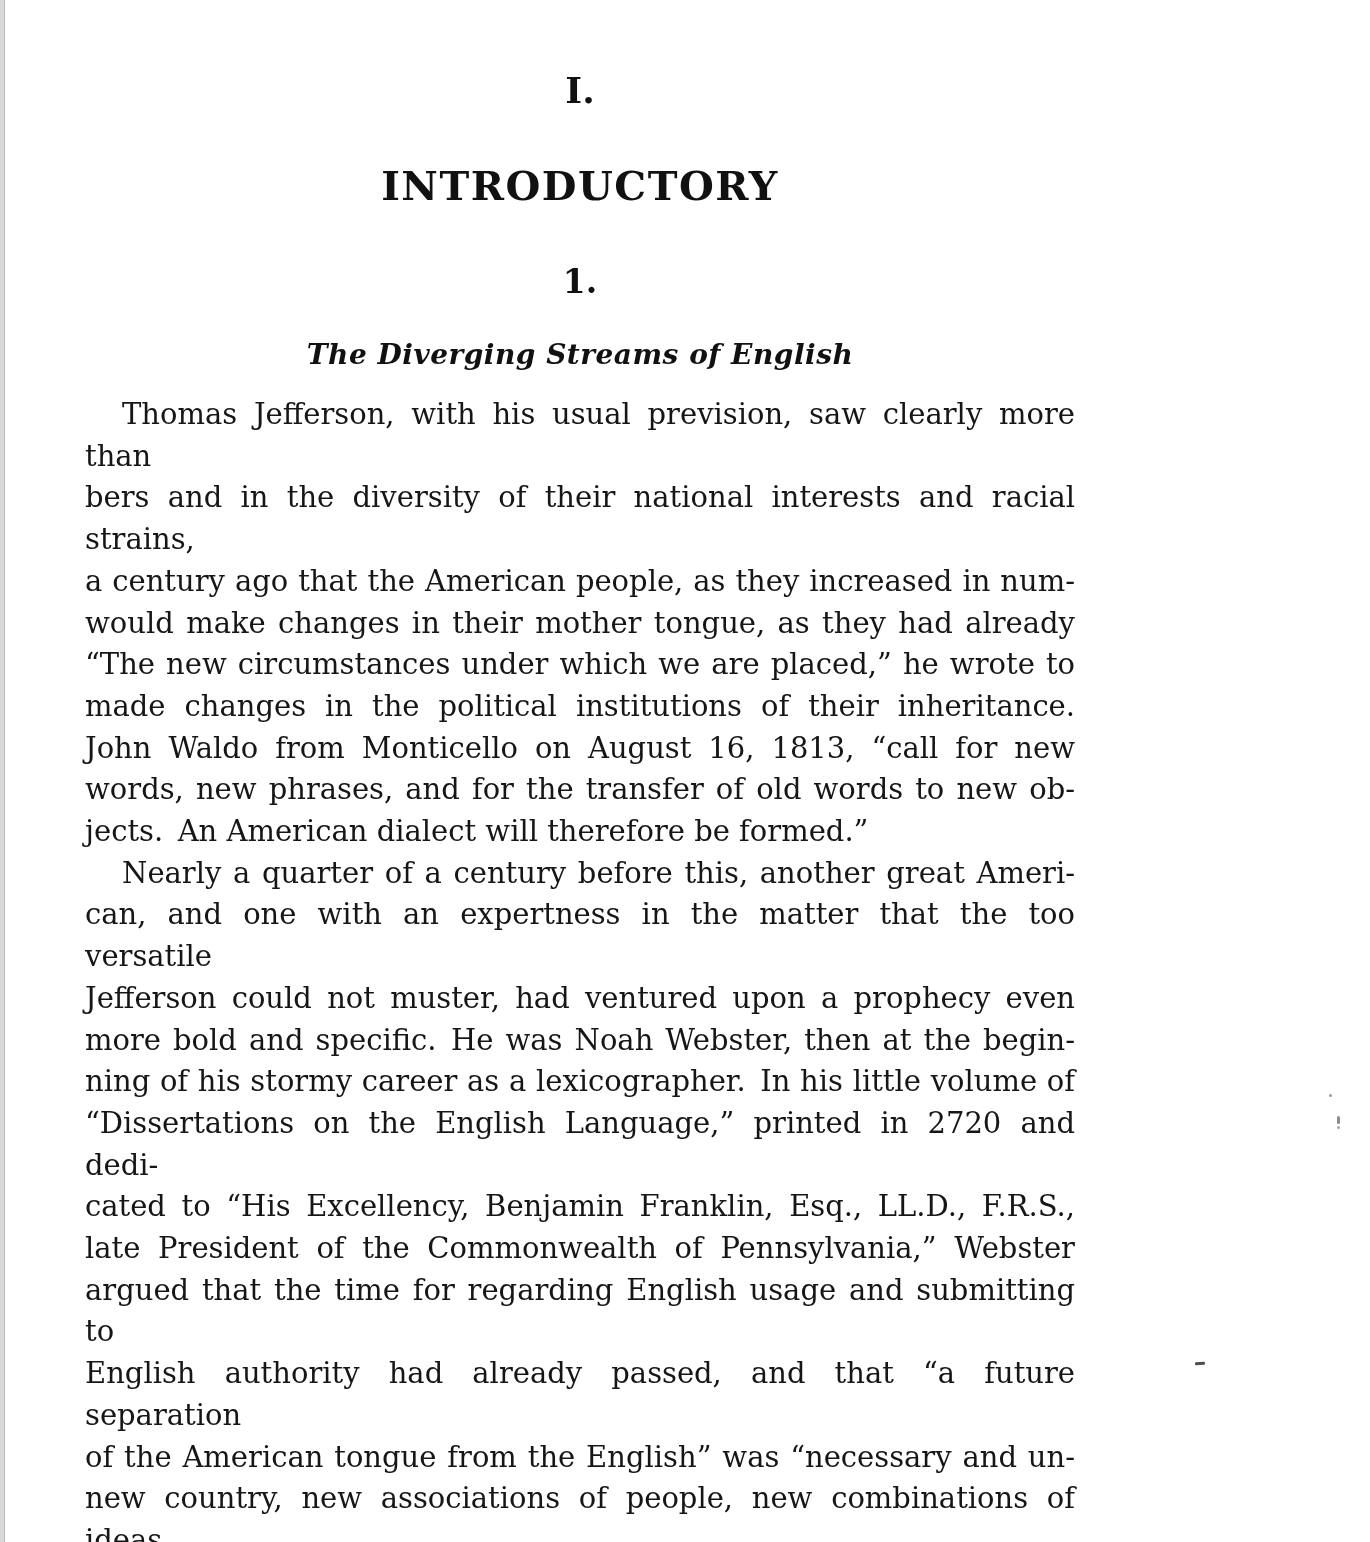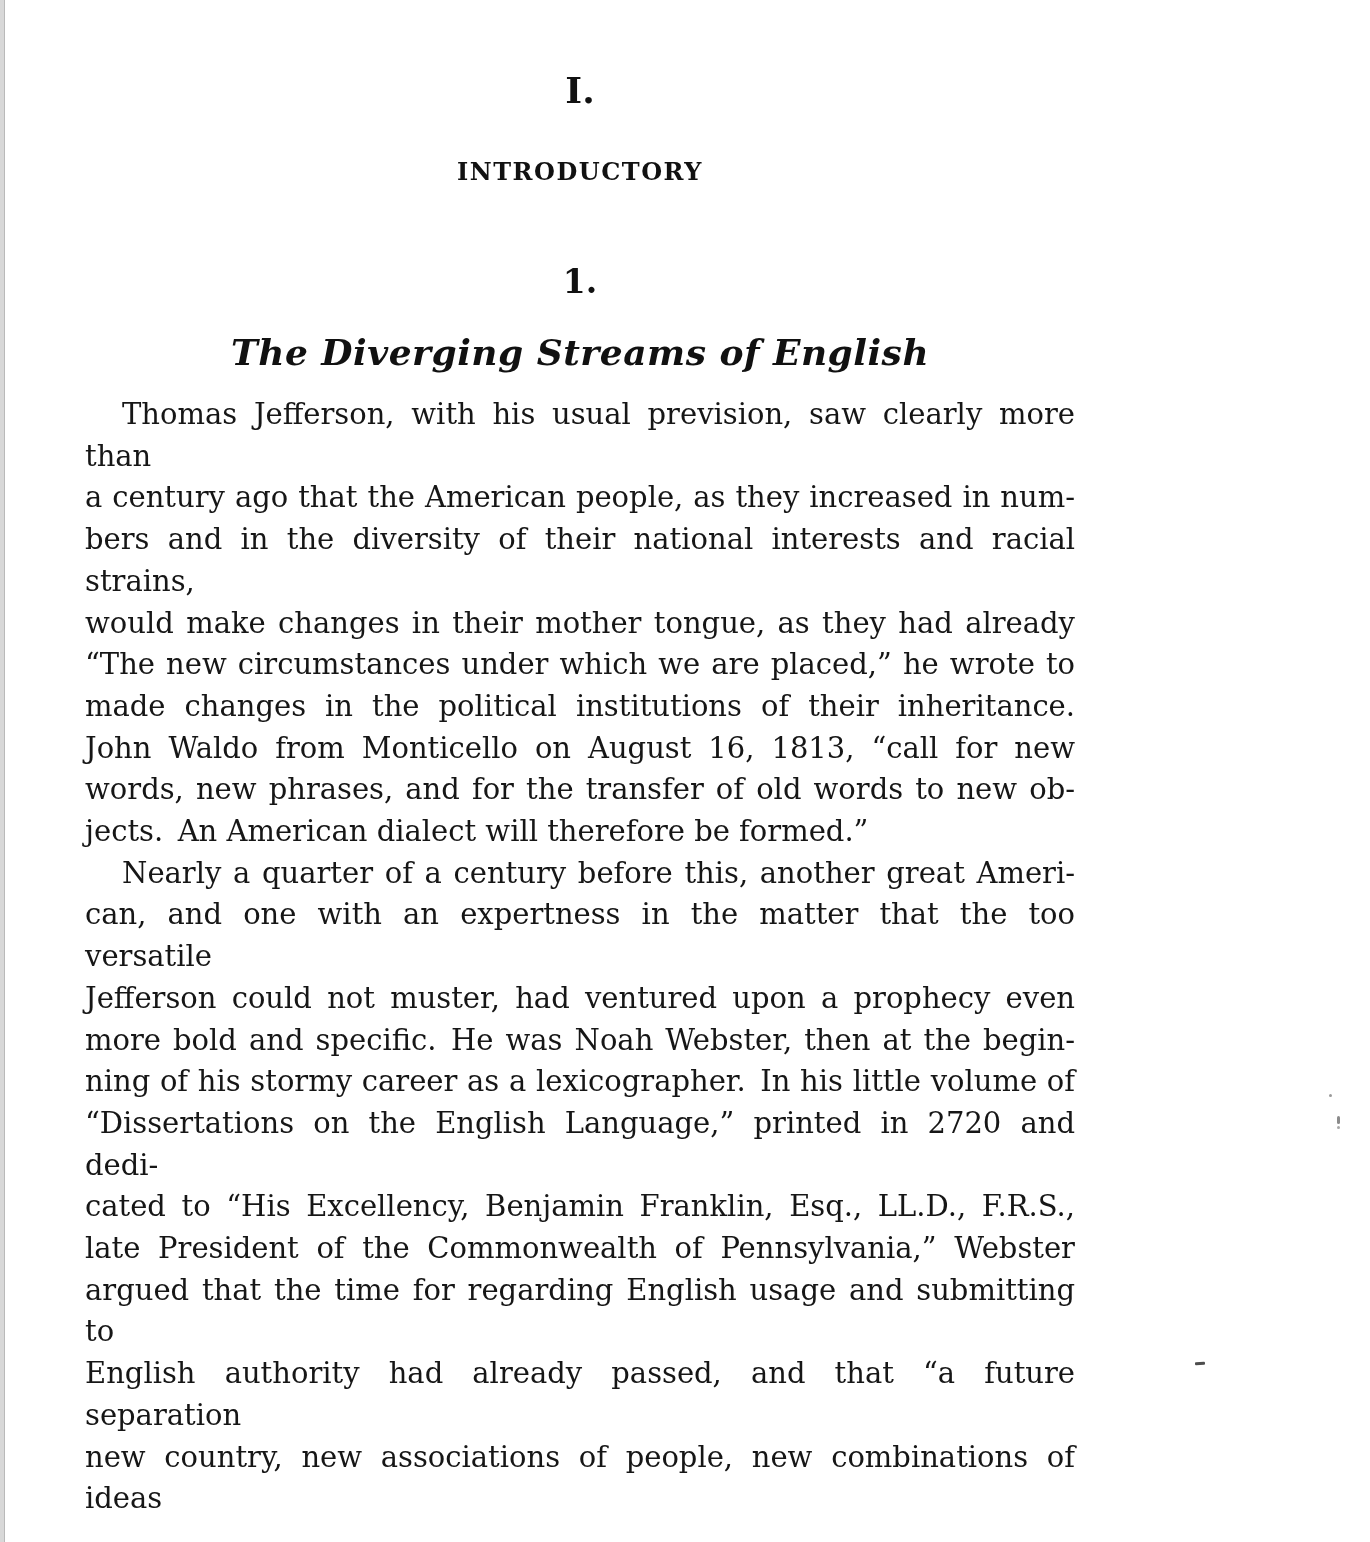--- a/index.html
+++ b/index.html
@@ -38,25 +38,25 @@
   .heading {
     position: absolute;
     left: 0;
     width: 100%;
     text-align: center;
     line-height: 1;
     font-weight: bold;
     color: #111111;
   }
   .chapter-num   { top: 72px;  font-size: 36px; }
-  .chapter-title { top: 160px; font-size: 24px; letter-spacing: 1.5px; }
+  .chapter-title { top: 166px; font-size: 40px; letter-spacing: 1.5px; }
   .section-num   { top: 265px; font-size: 33px; }
   .section-title {
-    top: 334px;
-    font-size: 36px;
+    top: 341px;
+    font-size: 28px;
     font-weight: bold;
     font-style: italic;
     letter-spacing: 0.5px;
   }
   .body-text {
     position: absolute;
     left: 0;
     top: 394px;
     width: 990px;
     font-size: 29px;
@@ -91,41 +91,42 @@
 
     <div class="heading chapter-num">I.</div>
     <div class="heading chapter-title">INTRODUCTORY</div>
     <div class="heading section-num">1.</div>
     <div class="heading section-title">The Diverging Streams of English</div>
 
     <div class="body-text">
 
       <p class="para">
         <span class="tline first">Thomas Jefferson, with his usual prevision, saw clearly more than</span>
+        <span class="tline">bers and in the diversity of their national interests and racial strains,</span>
         <span class="tline">a century ago that the American people, as they increased in num-</span>
-        <span class="tline">bers and in the diversity of their national interests and racial strains,</span>
         <span class="tline">would make changes in their mother tongue, as they had already</span>
         <span class="tline">“The new circumstances under which we are placed,” he wrote to</span>
         <span class="tline">made changes in the political institutions of their inheritance.</span>
         <span class="tline">John Waldo from Monticello on August 16, 1813, “call for new</span>
         <span class="tline">words, new phrases, and for the transfer of old words to new ob-</span>
         <span class="tline para-end">jects. An American dialect will therefore be formed.”</span>
       </p>
 
       <p class="para">
         <span class="tline first">Nearly a quarter of a century before this, another great Ameri-</span>
         <span class="tline">can, and one with an expertness in the matter that the too versatile</span>
         <span class="tline">Jefferson could not muster, had ventured upon a prophecy even</span>
         <span class="tline">more bold and specific. He was Noah Webster, then at the begin-</span>
         <span class="tline">ning of his stormy career as a lexicographer. In his little volume of</span>
         <span class="tline">“Dissertations on the English Language,” printed in 2720 and dedi-</span>
         <span class="tline">cated to “His Excellency, Benjamin Franklin, Esq., LL.D., F.R.S.,</span>
         <span class="tline">late President of the Commonwealth of Pennsylvania,” Webster</span>
         <span class="tline">argued that the time for regarding English usage and submitting to</span>
         <span class="tline">English authority had already passed, and that “a future separation</span>
+        <span class="tline">of the American tongue from the English” was “necessary and un-</span>
         <span class="tline">new country, new associations of people, new combinations of ideas</span>
 
       </p>
 
     </div>
   </div>
 
   <div class="speck speck-dot-a"></div>
   <div class="speck speck-tick"></div>
   <div class="speck speck-dot-b"></div>

